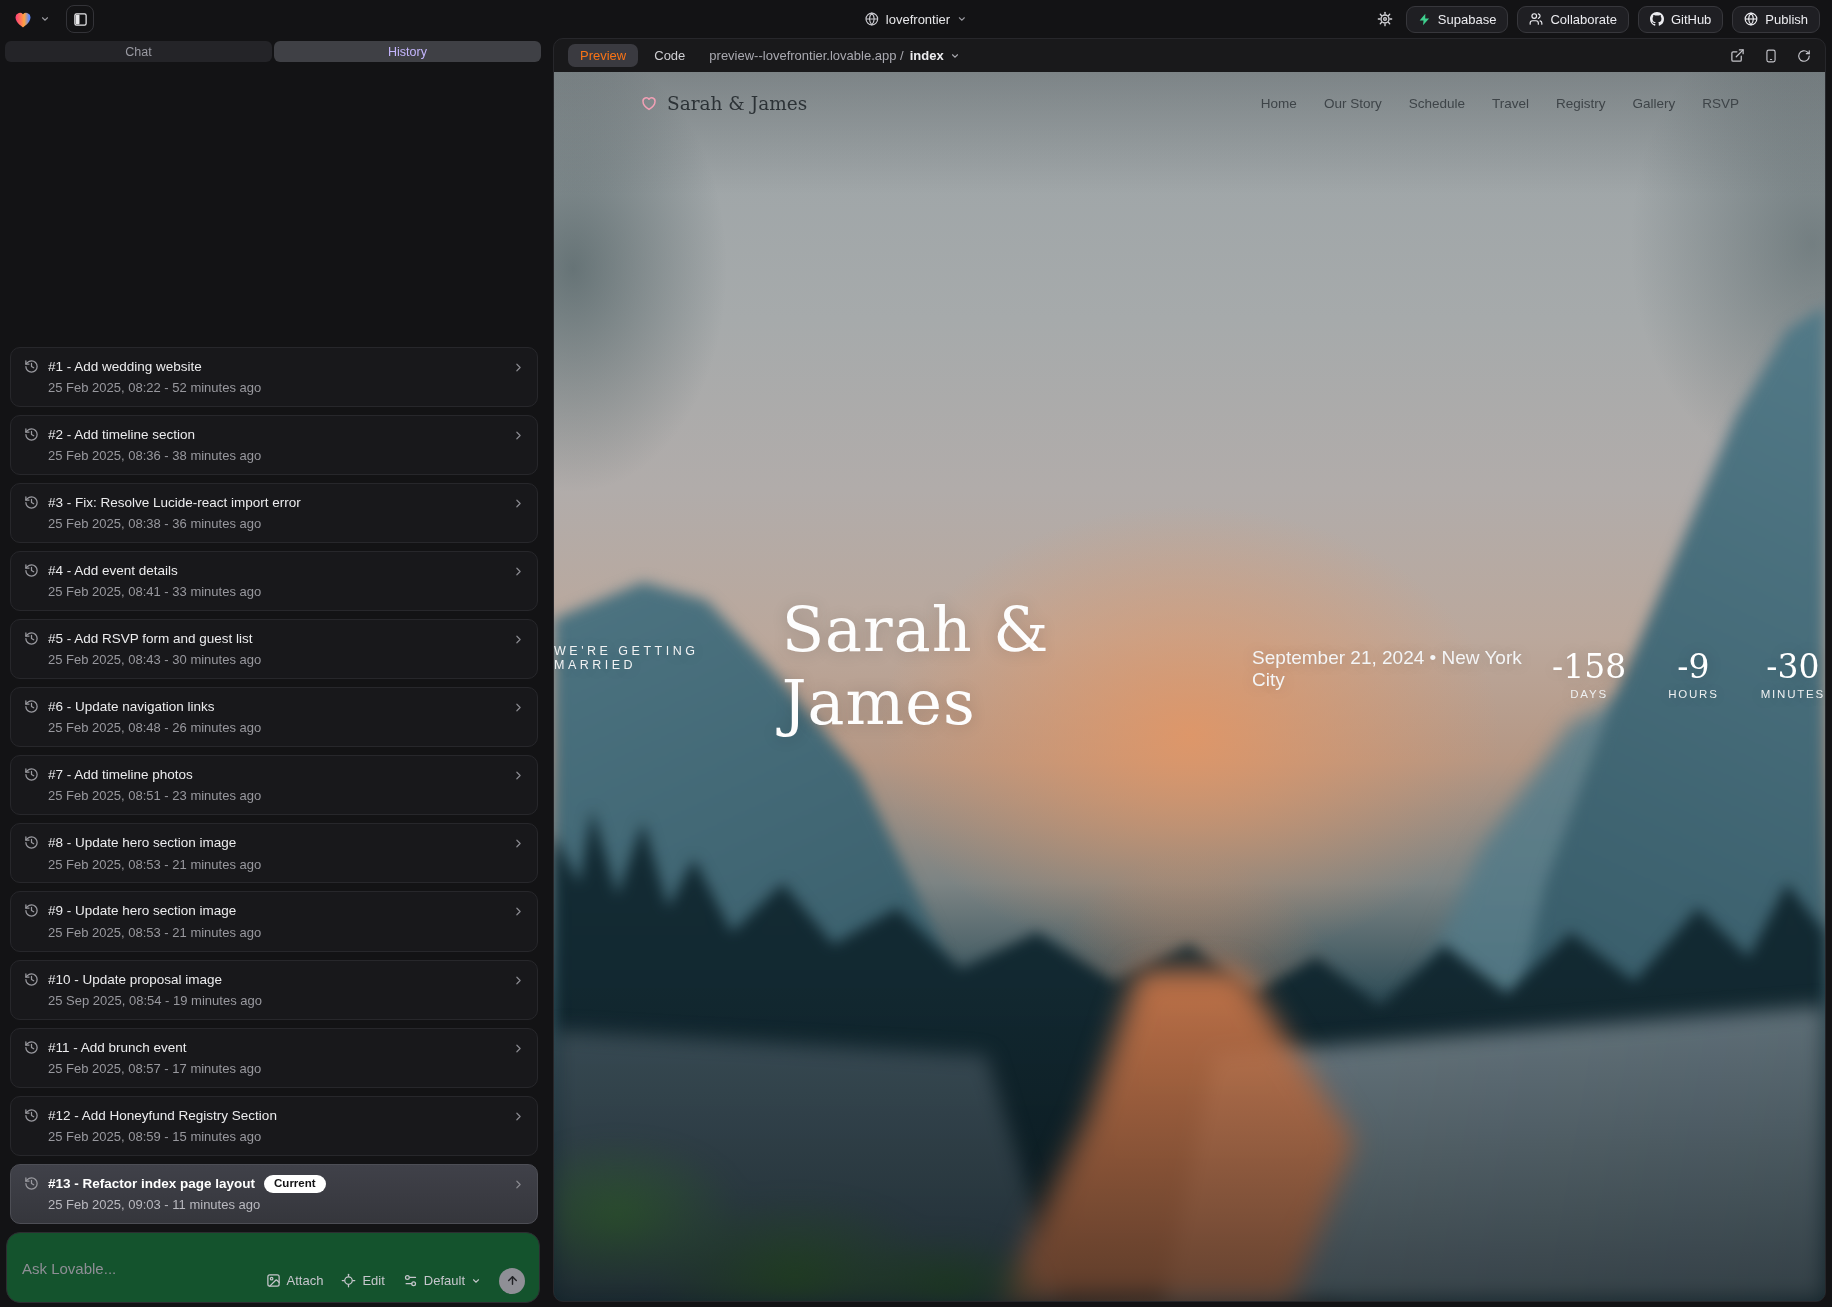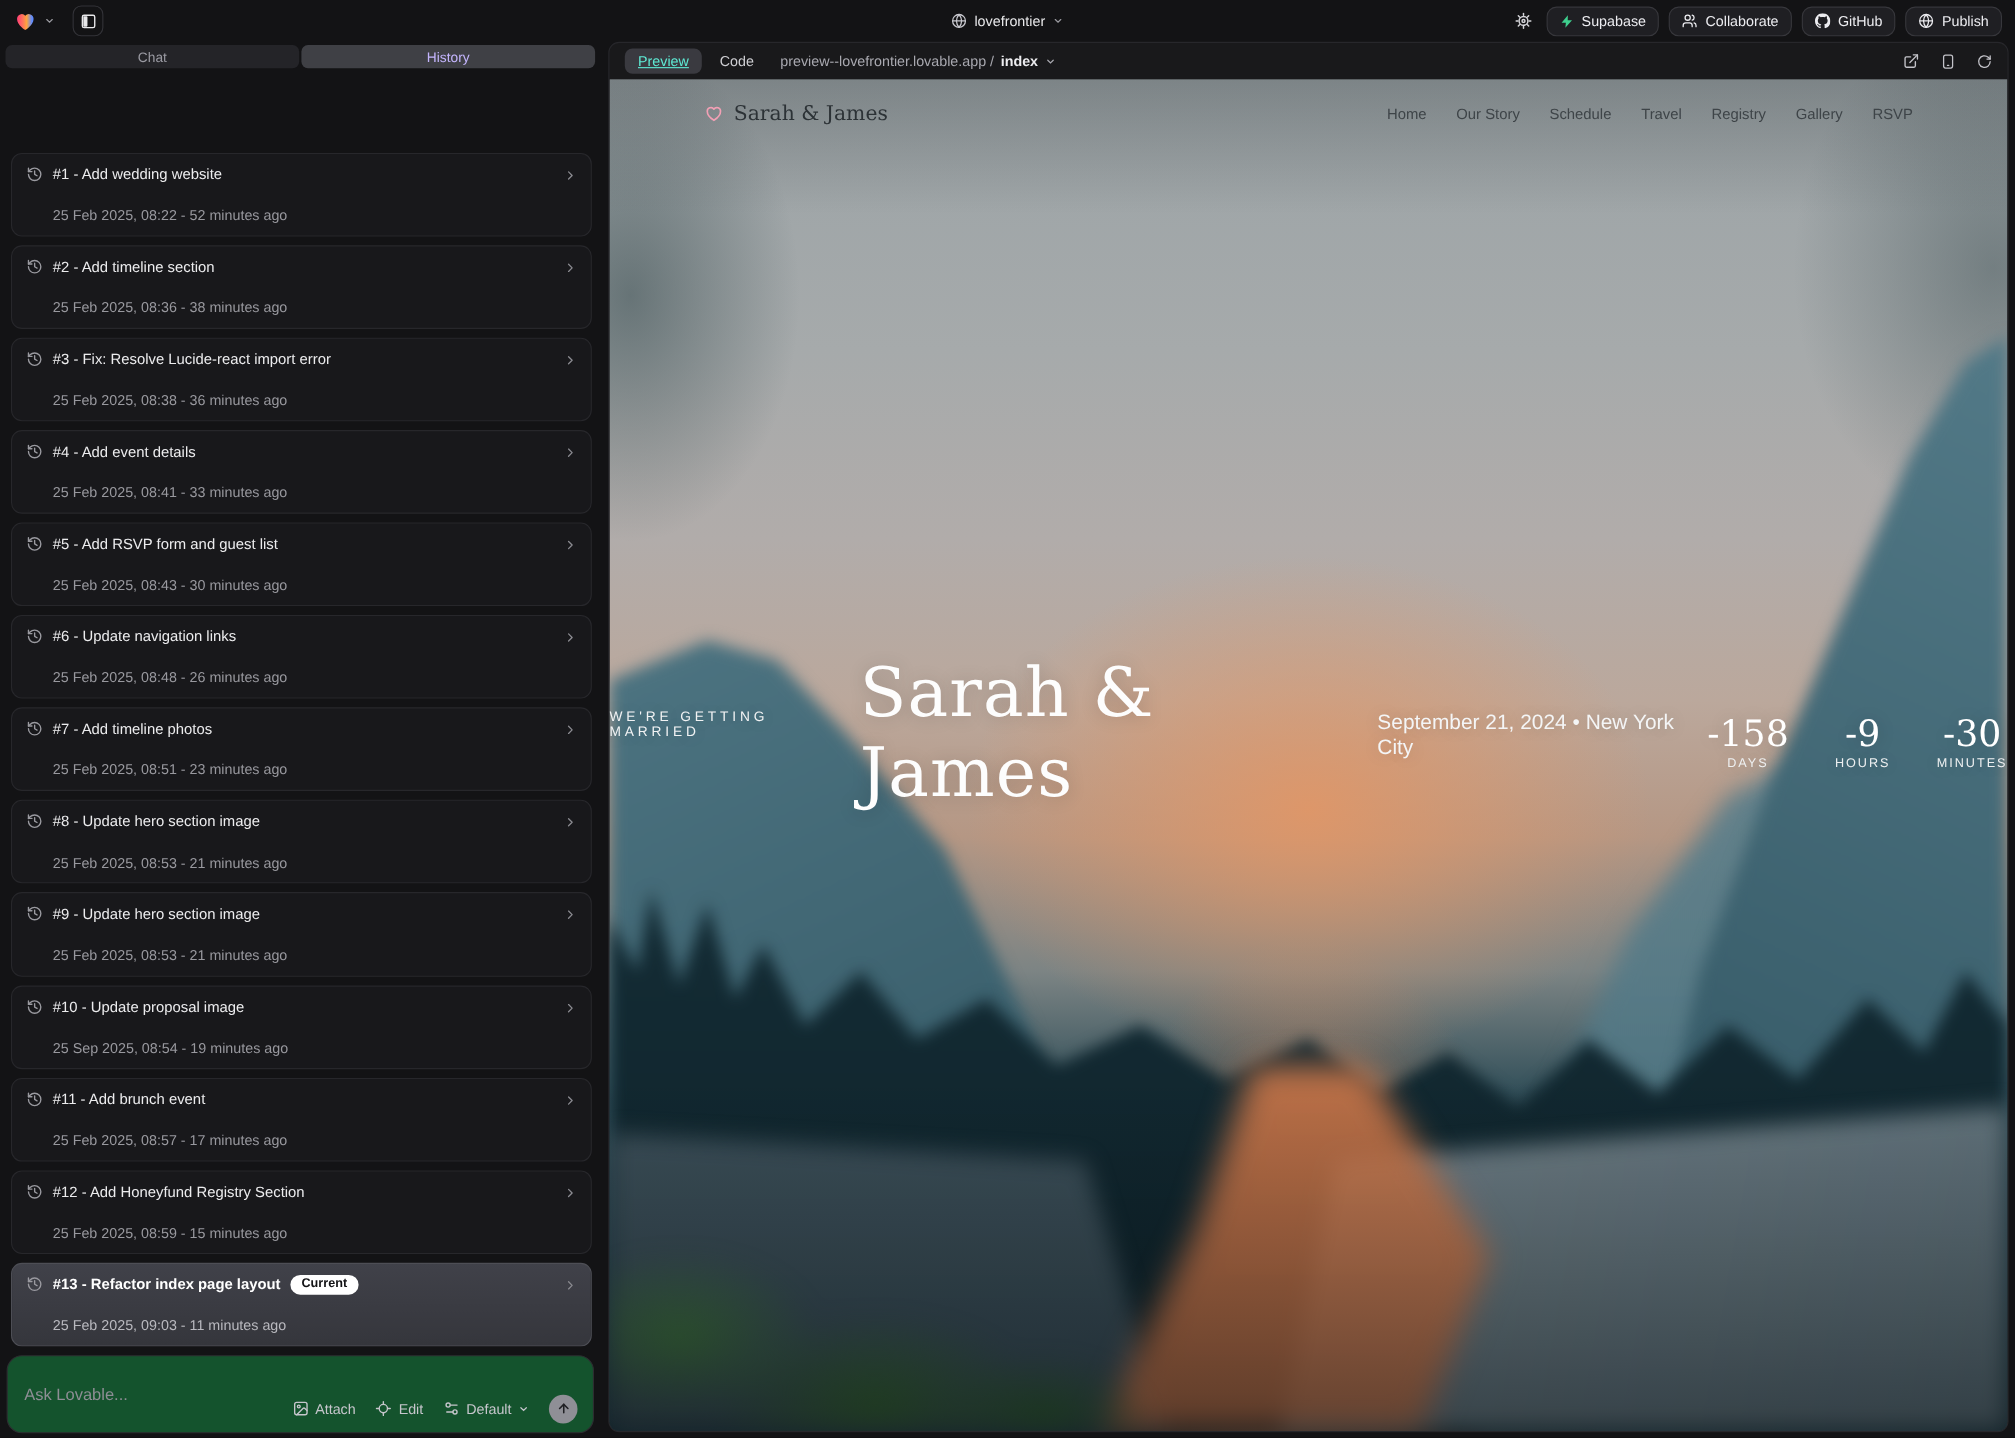--- a/index.html
+++ b/index.html
@@ -32,42 +32,42 @@
   .tab { flex:1; height:21px; border:none; border-radius:6px; font-size:12.5px; cursor:pointer;
          background:#242428; color:#9a9aa2; font-family:inherit; }
   .tab.active { background:#3f4045; color:#c4b5fd; }
   .history-list { flex:1; display:flex; flex-direction:column; justify-content:flex-end; gap:8px; padding:0 8px 0 10px; overflow:hidden; }
   .history-item { display:flex; align-items:flex-start; background:#18181b; border:1px solid #27272b;
                   border-radius:10px; padding:10px 12px 9px 13px; cursor:pointer; }
   .history-item .hicon { color:#9a9aa0; margin-top:1px; display:flex; }
   .history-item .hbody { flex:1; margin-left:9px; }
   .hrow { display:flex; align-items:center; gap:9px; }
   .htitle { font-size:13.5px; font-weight:500; color:#ececee; line-height:1.35; }
-  .hmeta { font-size:13px; color:#98989e; margin-top:20px; line-height:1.3; }
+  .hmeta { font-size:13px; color:#98989e; margin-top:4px; line-height:1.3; }
   .badge { background:#ffffff; color:#131315; font-size:11.5px; font-weight:700; border-radius:999px; padding:3px 10px; line-height:1; }
   .history-item .chev { color:#8a8a90; margin-top:3px; display:flex; }
   .history-item.current { background:linear-gradient(180deg,#404149,#35363c); border-color:#4d4e55; }
   .history-item.current .htitle { font-weight:600; color:#ffffff; }
   .history-item.current .hmeta { color:#b9b9bf; }
 
   .composer { margin:8px 6px 0 6px; height:71px; background:#14532d; border:1px solid #2d2d31; border-radius:14px;
               padding:12px 14px 10px 15px; display:flex; flex-direction:row; justify-content:space-between; }
   .composer input { background:transparent; border:none; outline:none; color:#e8e8ea; font-size:15px; font-family:inherit; width:100%; }
   .composer input::placeholder { color:#8e8e95; }
   .composer-actions { display:flex; align-items:center; gap:18px; color:#c6c6cc; font-size:13px;margin-top:24px; }
   .c-act { display:flex; align-items:center; gap:6px; background:none; border:none; color:#c6c6cc; font-size:13px; font-family:inherit; cursor:pointer; }
   .send-btn { margin-left:auto; width:26px; height:26px; border-radius:50%; border:none; background:#8f8f96;
               color:#202024; display:flex; align-items:center; justify-content:center; cursor:pointer; }
 
   
   .preview-panel { flex:1; margin:0 6px 5px 7px; background:#19191b; border:1px solid #27272b; border-radius:10px;
                    display:flex; flex-direction:column; overflow:hidden; }
   .preview-toolbar { height:33px; display:flex; align-items:center; padding:0 14px; gap:16px; }
   .ptab { font-size:13px; color:#cfcfd3; background:none; border:none; font-family:inherit; cursor:pointer; }
-  .ptab.active { background:#3a3a40; color:#5eead4; border-radius:7px; padding:4px 12px;text-decoration:underline; }
+  .ptab.active { background:#3a3a40; color:#f97316; border-radius:7px; padding:4px 12px; }
   .url-group { display:flex; align-items:center; gap:6px; margin-left:8px; font-size:13px; color:#a9a9b0; cursor:pointer; }
   .url-page { color:#ededf0; font-weight:600; }
   .pt-right { margin-left:auto; display:flex; align-items:center; gap:19px; color:#c3c3c9; }
   .pt-right .icon-btn { padding:0; color:#c3c3c9; }
 
   
   .site { position:relative; flex:1; overflow:hidden; }
   .layer { position:absolute; inset:0; }
   .sky { background:linear-gradient(180deg,#9ba3a6 0%,#a6aaab 20%,#b1acaa 34%,#bba89c 46%,#b59784 56%,#7c8484 66%,#33505a 75%,#1e3a42 83%,#132a31 100%); }
   .glow { background:

